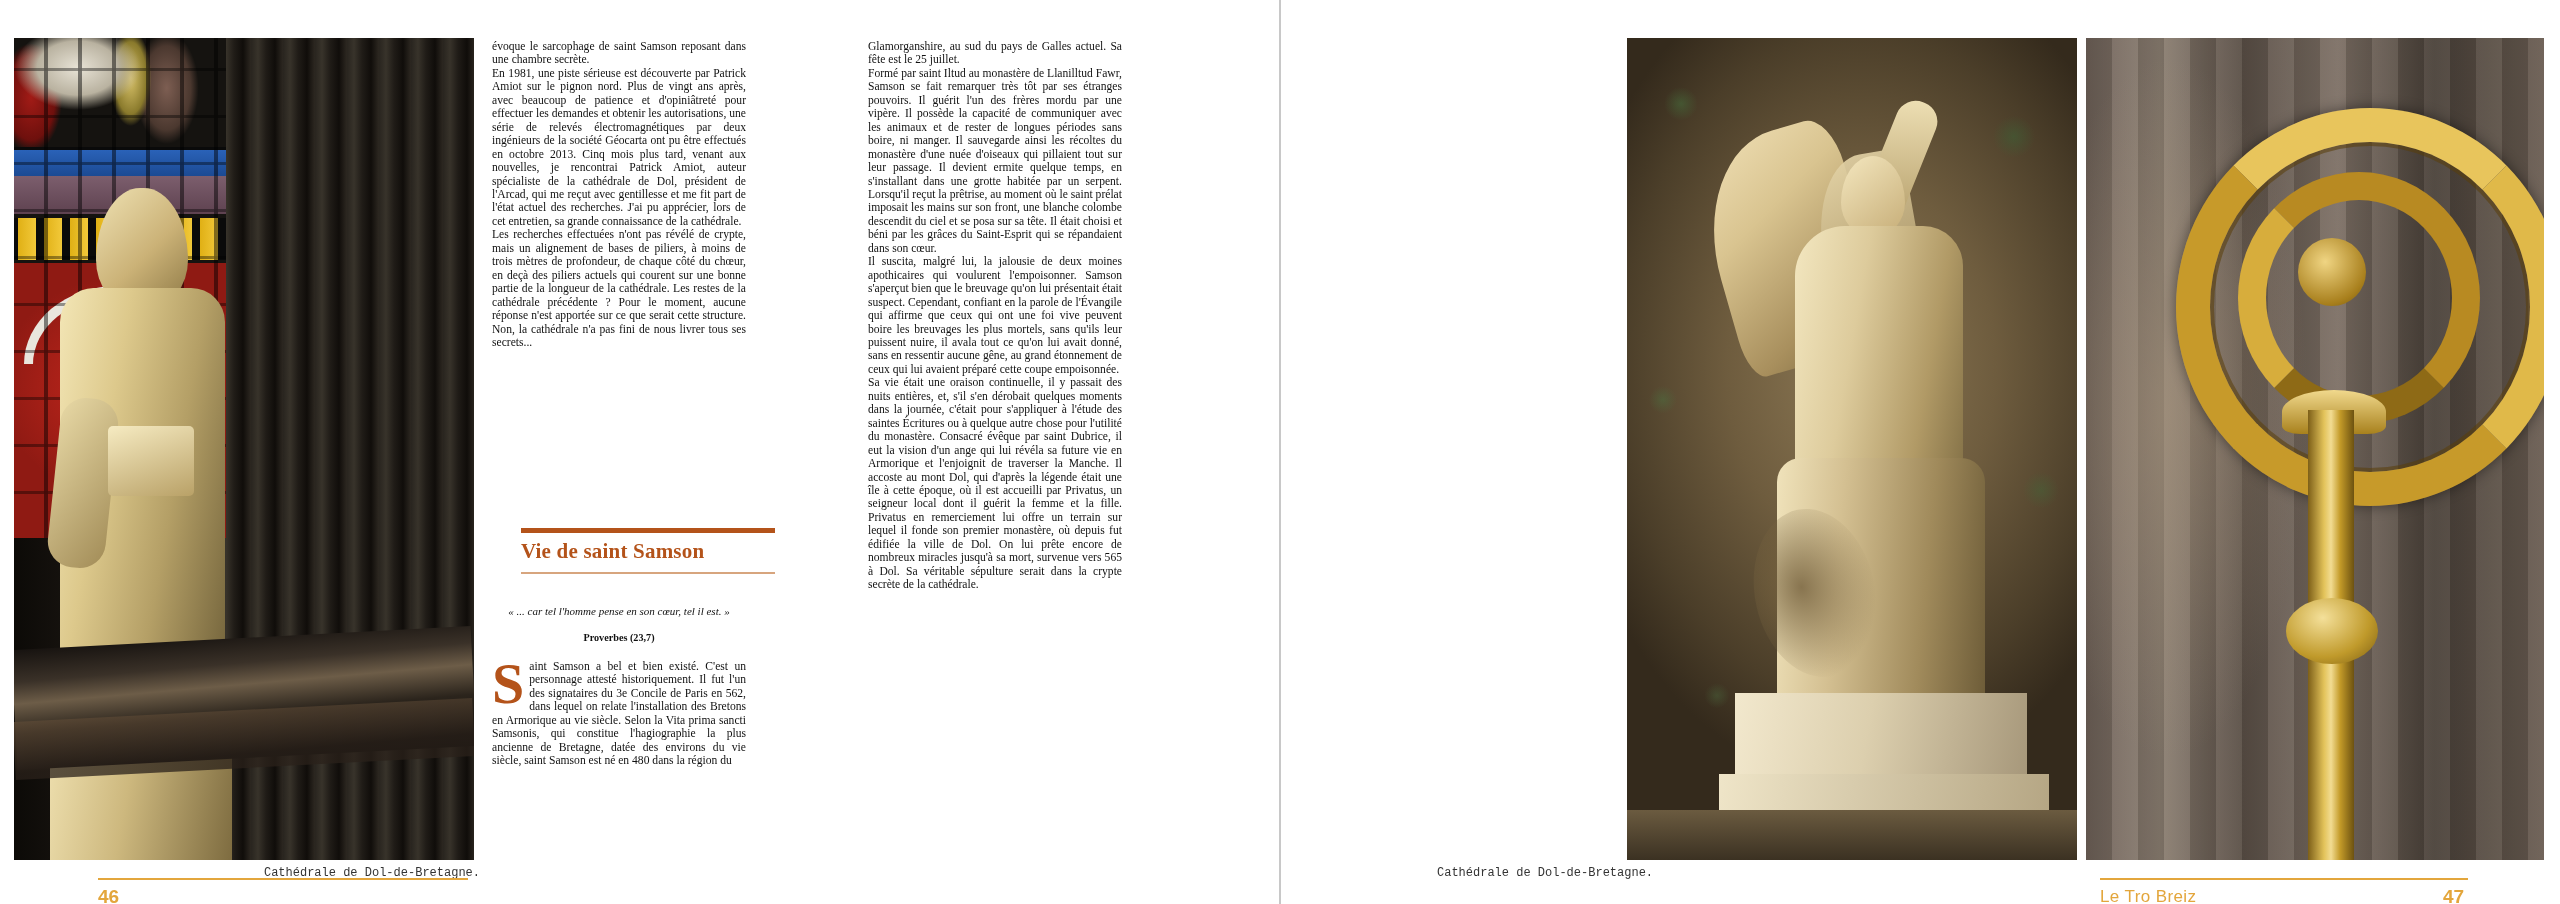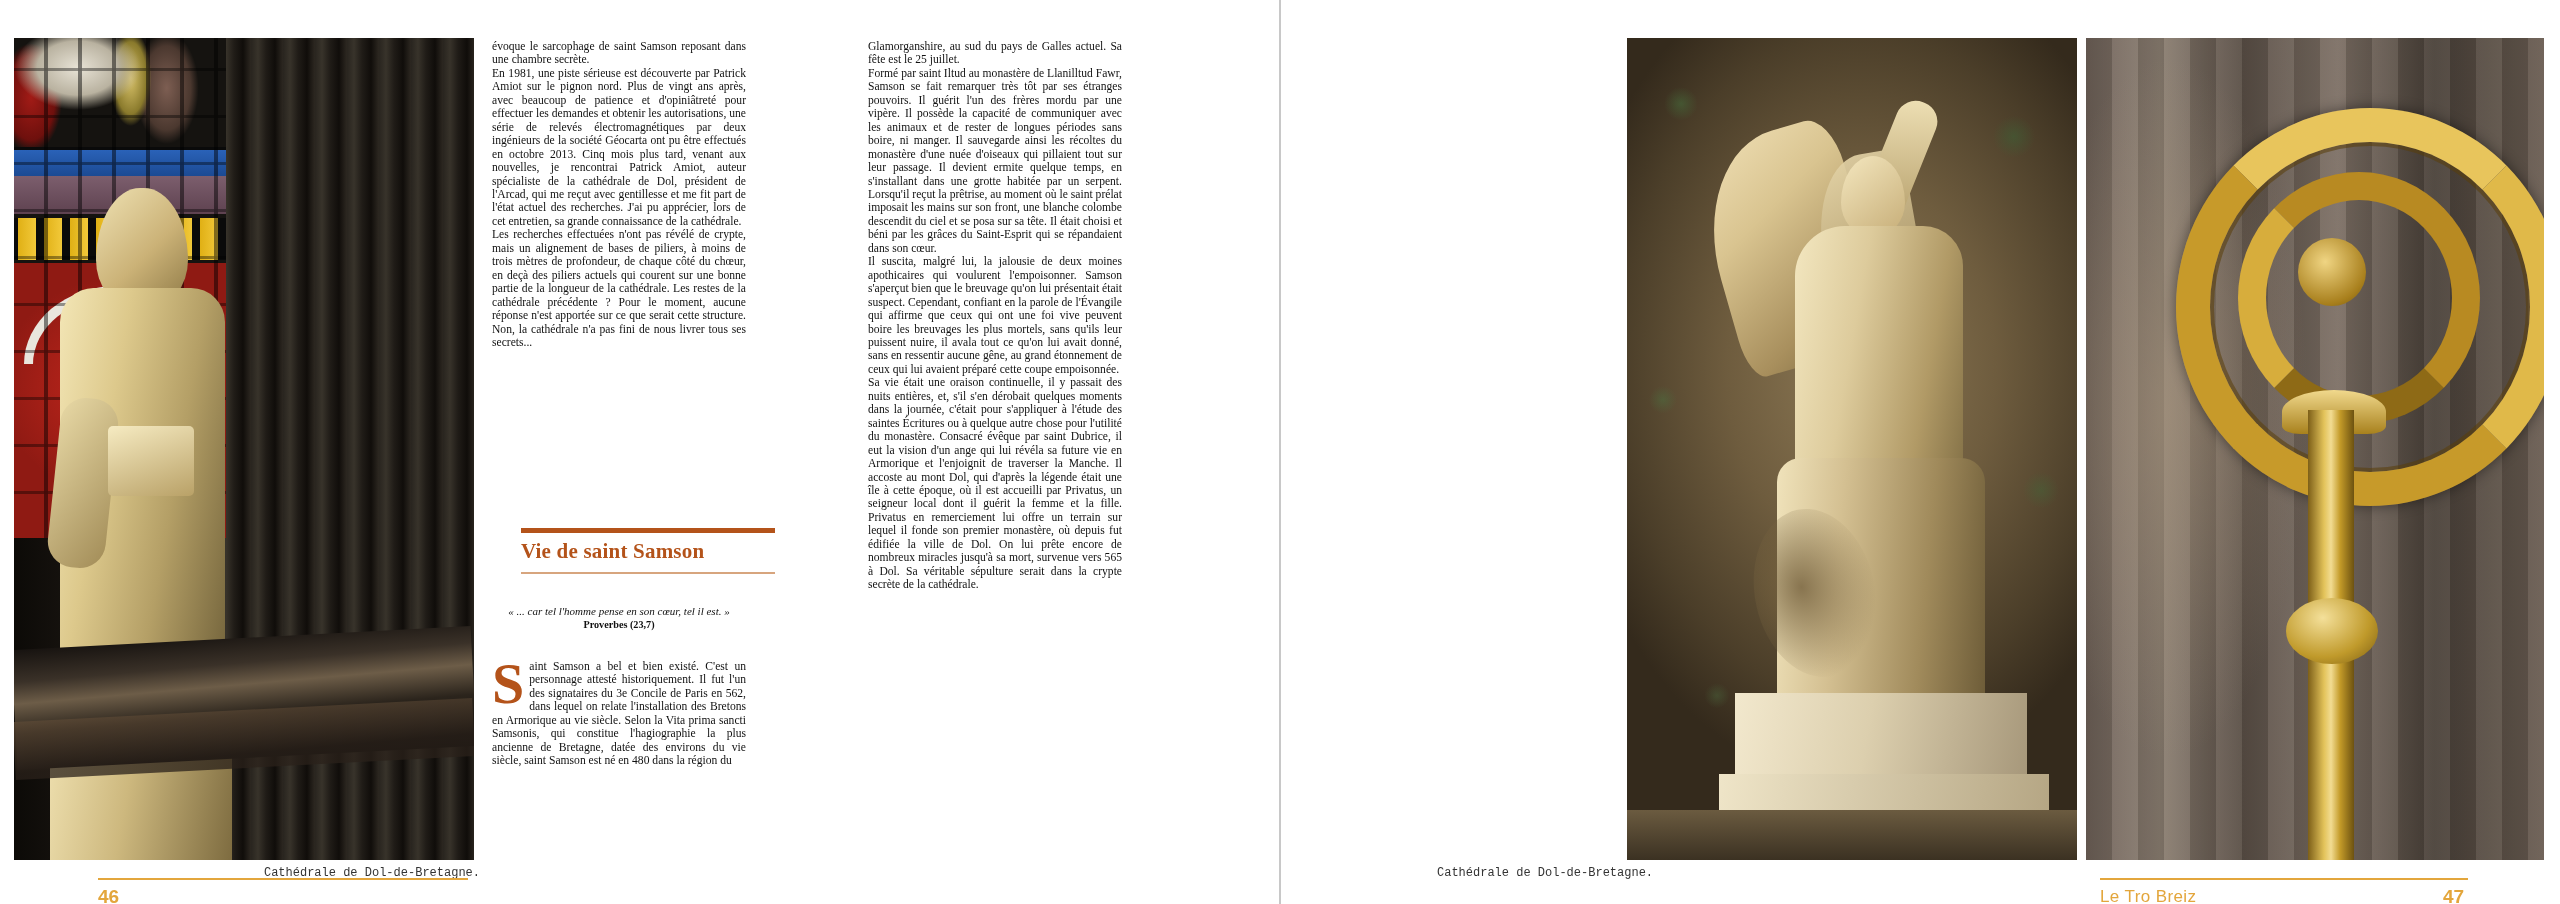--- a/index.html
+++ b/index.html
@@ -165,21 +165,21 @@
     letter-spacing:.2px;
   }
   .epigraph{
     position:absolute;left:492px;top:604px;width:254px;
     font-family:"Liberation Serif", serif;
     font-style:italic;font-size:11px;color:#111;
     text-align:center;line-height:14px;
   }
   .epigraph .src{
     display:block;font-style:normal;font-weight:bold;font-size:10.2px;
-    margin-top:0;color:#111;
+    margin-top:13px;color:#111;
   }
   .dropcap-wrap{
     position:absolute;left:492px;top:660px;width:254px;
   }
   .dropcap-wrap p{
     margin:0;font-size:11.6px;line-height:13.45px;text-align:justify;color:#111;
     font-family:"Liberation Serif", serif;
   }
   .dropcap{
     float:left;

